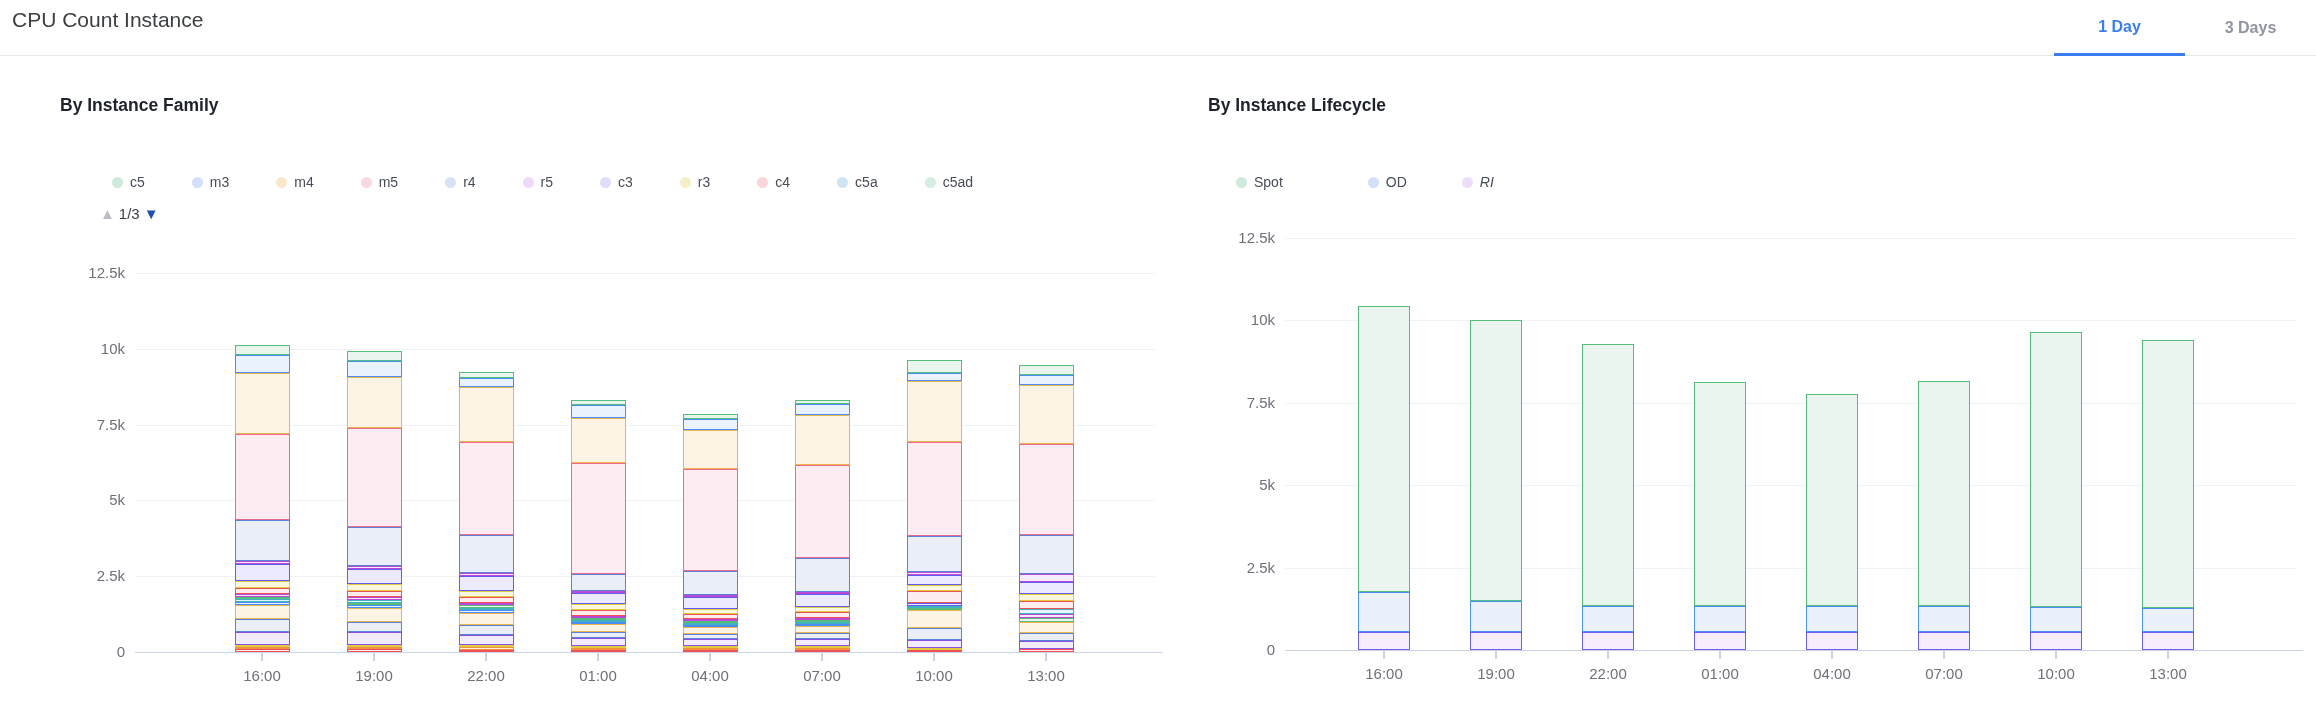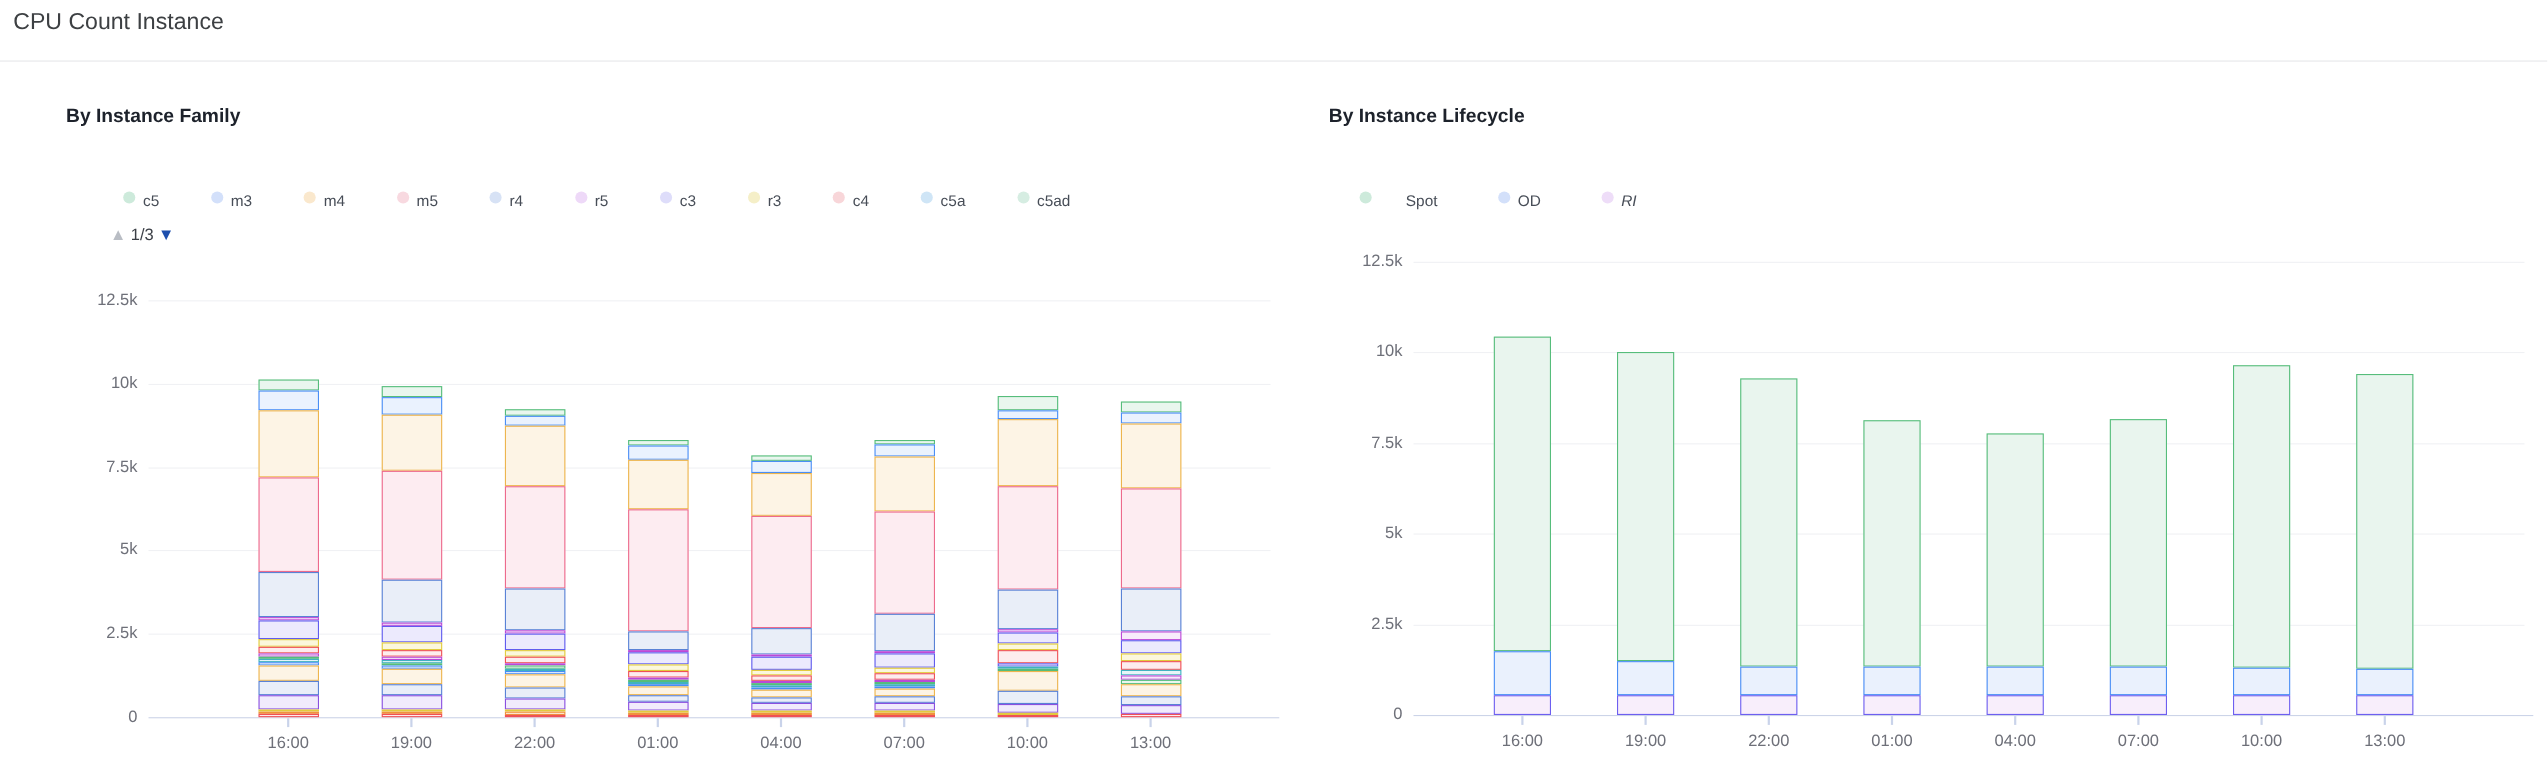--- a/index.html
+++ b/index.html
@@ -11,21 +11,21 @@
   .h-title{position:absolute;left:12px;top:8px;font-size:21px;color:#3d4043;}
   .tabs{position:absolute;right:0;top:0;height:56px;display:flex;}
   .tab{width:131px;height:56px;display:flex;align-items:center;justify-content:center;
        font-size:16px;font-weight:700;color:#8f959e;cursor:pointer;box-sizing:border-box;}
   .tab.active{color:#3a7ef2;border-bottom:3px solid #3a7ef2;}
   
   .charts{position:absolute;left:0;top:56px;width:2316px;height:646px;}
   .panel{position:absolute;top:0;width:1158px;height:646px;}
   .c-title{position:absolute;top:39px;left:60px;margin:0;font-size:17.5px;font-weight:700;color:#1d222b;}
   .legend{position:absolute;top:118px;display:flex;align-items:center;}
-  .leg-item{display:flex;align-items:flex-start;cursor:pointer;}
+  .leg-item{display:flex;align-items:center;cursor:pointer;}
   .leg-dot{width:11px;height:11px;border-radius:50%;margin-right:7px;flex:0 0 auto;}
   .leg-lbl{font-size:14px;color:#474d57;}
   .pager{position:absolute;left:100px;top:144px;display:flex;align-items:center;height:26px;}
   .pg-up{color:#b9bdc4;font-size:15px;cursor:pointer;margin-right:4px;}
   .pg-dn{color:#1d4fae;font-size:15px;cursor:pointer;margin-left:4px;}
   .pg-txt{font-size:15px;color:#3b3f46;}
   .plot{position:absolute;inset:0;}
   .gridline{position:absolute;height:1px;background:#f0f1f4;}
   .axisline{position:absolute;height:1px;background:#ccd4e8;}
   .ylab,.xlab{position:absolute;font-size:15px;color:#6e7079;}
@@ -35,20 +35,22 @@
   .bar{position:absolute;display:flex;flex-direction:column;justify-content:flex-end;}
   .seg{box-sizing:border-box;border:1.5px solid;width:100%;}
 </style>
 </head>
 <body>
 
 <div class="page">
   <header>
     <div class="h-title">CPU Count Instance</div>
     <nav class="tabs">
+      <div class="tab active">1 Day</div>
+      <div class="tab">3 Days</div>
     </nav>
   </header>
 
   <main class="charts">
     <section class="panel" style="left:0">
       <h2 class="c-title" style="left:60px">By Instance Family</h2>
       <div class="legend" id="legend0" style="left:112px">
           <div class="leg-item" style="margin-right: 47px;">
             <span class="leg-dot" style="background: rgb(205, 234, 219);"></span>
             <span class="leg-lbl">c5</span>
@@ -290,21 +292,21 @@
             <div class="seg" style="height: 2.7288px; border-color: rgb(239, 81, 86); background: rgb(253, 236, 238);"></div>
           </div>
           <div class="tick" style="left: 1045px; top: 597px; height: 8px;"></div>
           <div class="xlab" style="left: 1011px; top: 610px;">13:00</div>
         </div>
     </section>
 
     <section class="panel" style="left:1158px">
       <h2 class="c-title" style="left:50px">By Instance Lifecycle</h2>
       <div class="legend" id="legend1" style="left:78px">
-          <div class="leg-item" style="margin-right: 55px; gap: 24px;">
+          <div class="leg-item" style="margin-right: 85px;">
             <span class="leg-dot" style="background: rgb(205, 234, 219);"></span>
             <span class="leg-lbl">Spot</span>
           </div>
           <div class="leg-item" style="margin-right: 55px;">
             <span class="leg-dot" style="background: rgb(211, 224, 250);"></span>
             <span class="leg-lbl">OD</span>
           </div>
           <div class="leg-item" style="margin-right: 55px; font-style: italic;">
             <span class="leg-dot" style="background: rgb(238, 221, 248);"></span>
             <span class="leg-lbl">RI</span>

